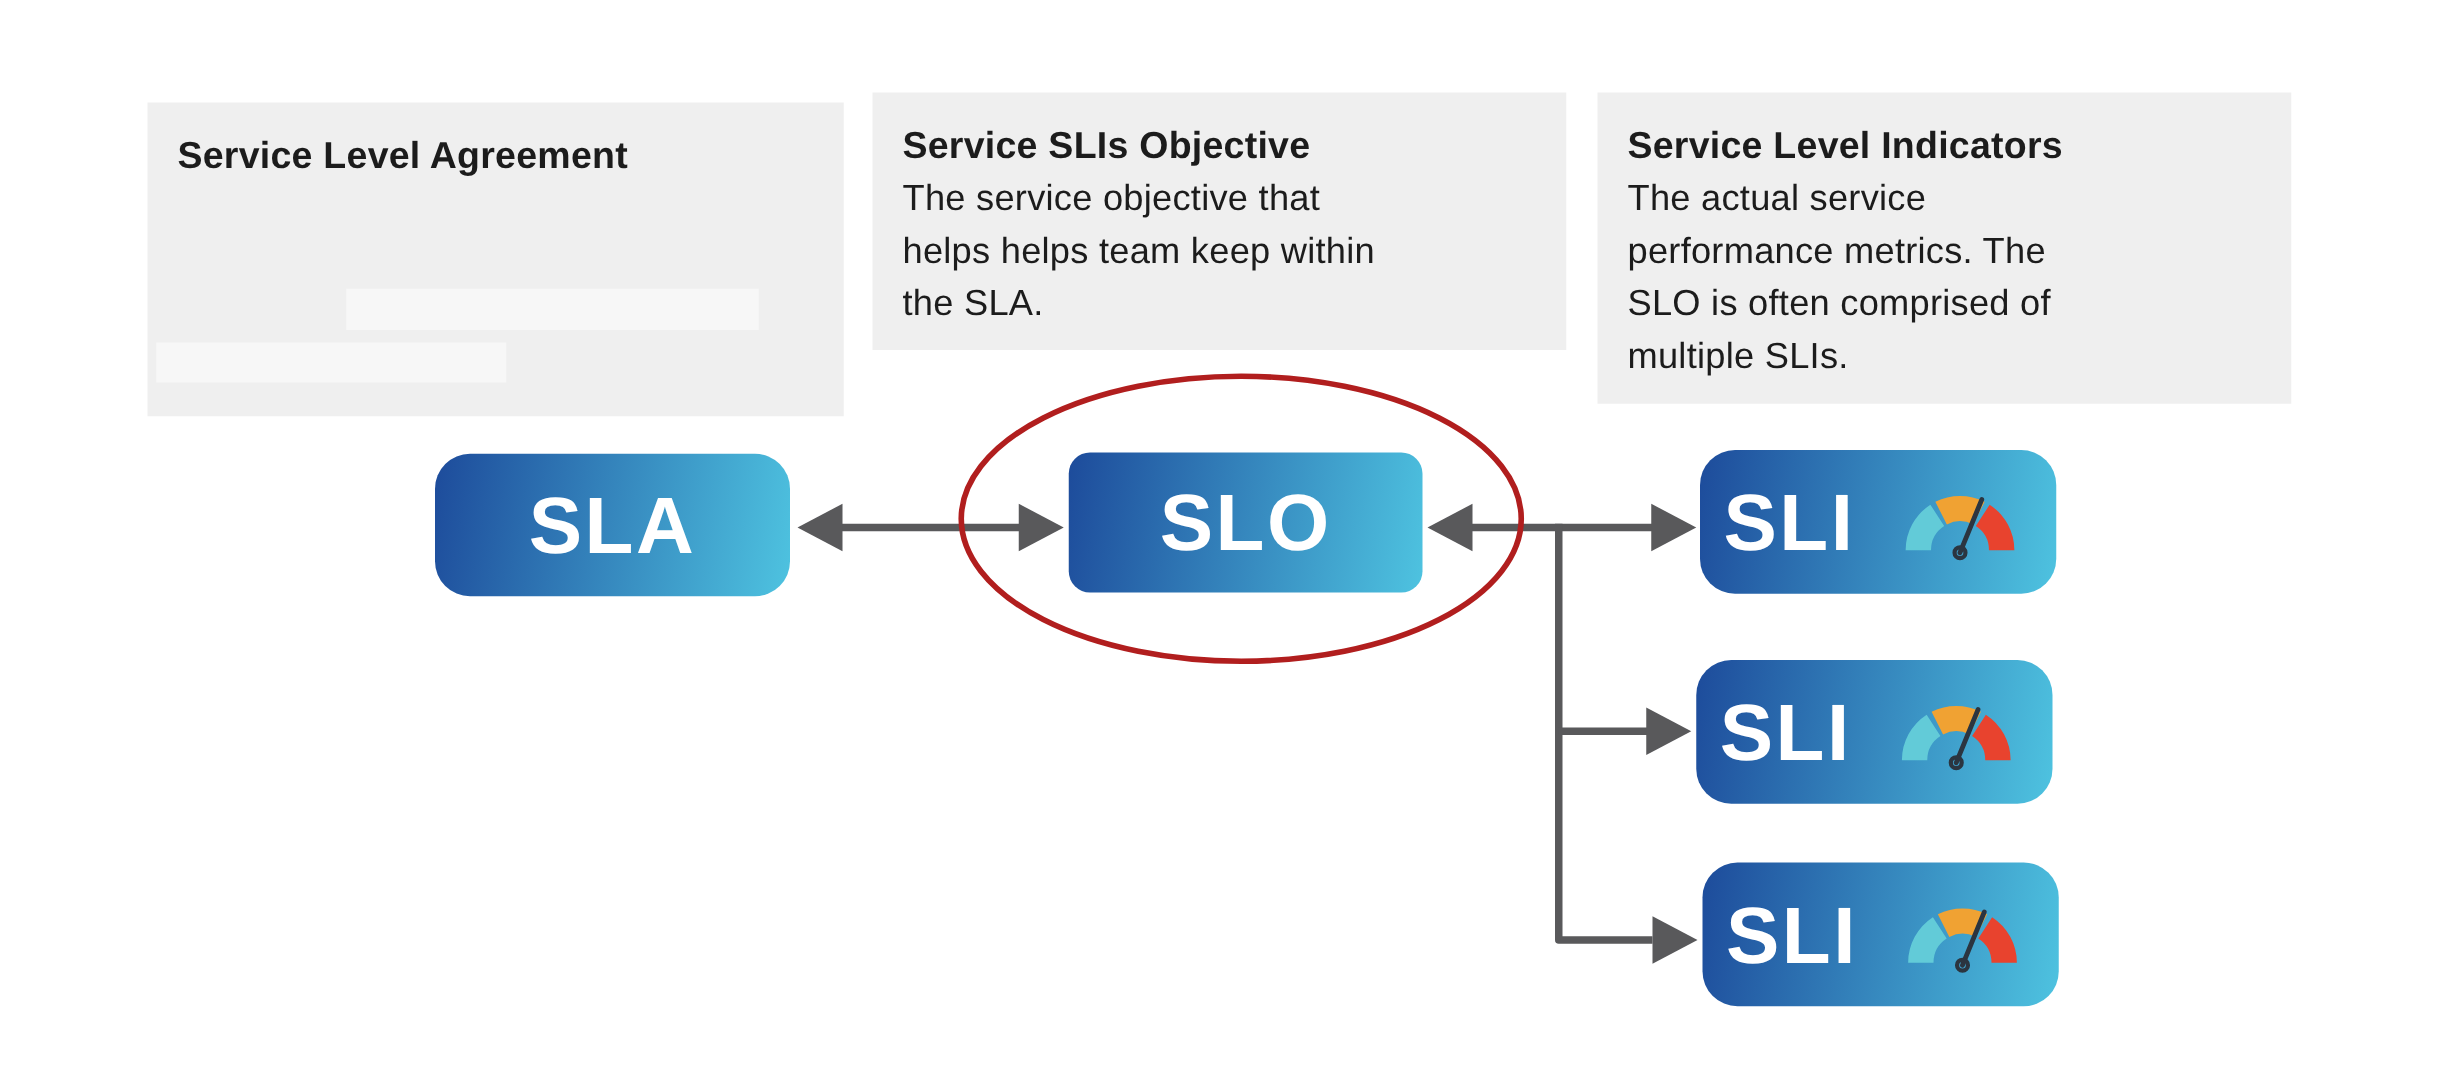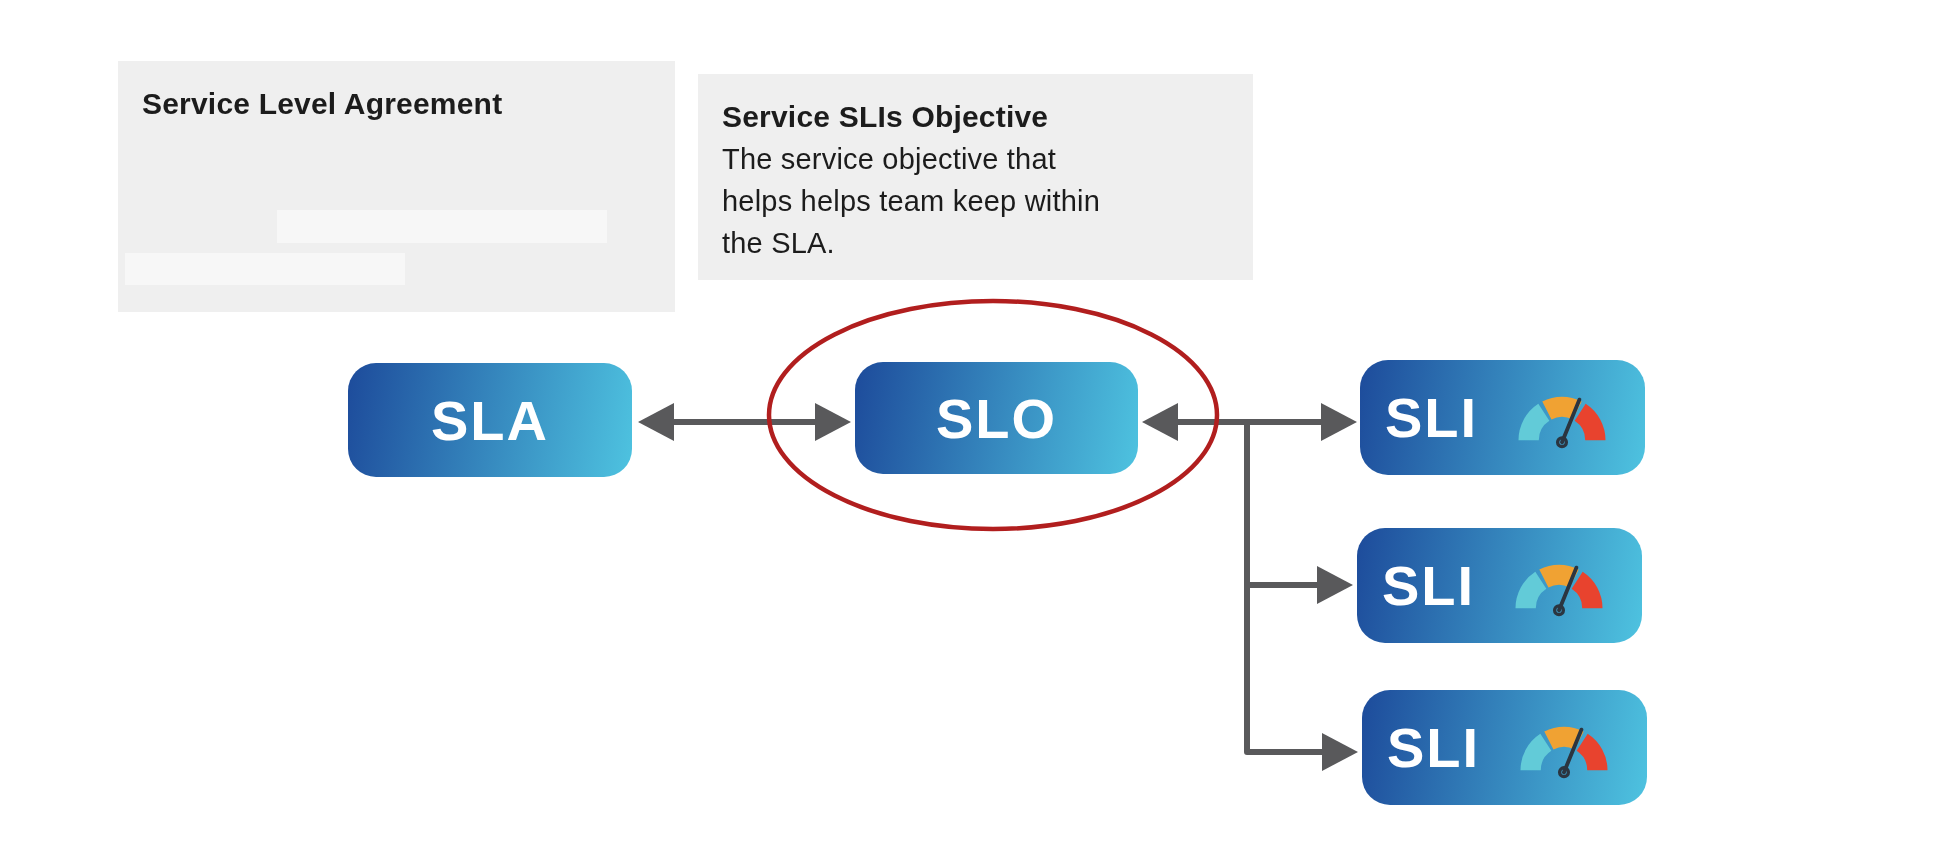--- a/index.html
+++ b/index.html
@@ -25,34 +25,34 @@
   .desc-panel{
     position:absolute;background:var(--c-panel-gray);
     padding:22px 24px;box-sizing:border-box;
   }
   .desc-panel .title{
     font-weight:700;font-size:30px;line-height:42px;letter-spacing:.2px;
   }
   .desc-panel .body{
     font-size:29px;line-height:42px;white-space:pre-line;letter-spacing:.2px;
   }
-  .panel-1{left:118px;top:61px;width:557px;height:251px;}
+  .panel-1{left:118px;top:82px;width:557px;height:251px;}
   .panel-2{left:698px;top:74px;width:555px;height:206px;}
   .panel-3{left:1278px;top:74px;width:555px;height:249px;}
   .redacted{position:absolute;background:var(--c-redacted-gray);}
   .redacted-1{left:159px;top:149px;width:330px;height:33px;}
   .redacted-2{left:7px;top:192px;width:280px;height:32px;}
   .node{
     position:absolute;border-radius:28px;
     background:linear-gradient(100deg,var(--c-node-gradient-start),var(--c-node-gradient-end));
     display:flex;align-items:center;justify-content:center;gap:26px;
-    color:var(--c-node-text);font-weight:700;font-size:56px;letter-spacing:2px;
+    color:var(--c-node-text);font-weight:700;font-size:64px;letter-spacing:2px;
   }
   .node-sla{left:348px;top:363px;width:284px;height:114px;}
-  .node-slo{left:855px;top:362px;width:283px;height:112px;}
+  .node-slo{left:855px;top:362px;width:283px;height:112px;border-radius:17px;}
   .node-sli1{left:1360px;top:360px;width:285px;height:115px;}
   .node-sli2{left:1357px;top:528px;width:285px;height:115px;}
   .node-sli3{left:1362px;top:690px;width:285px;height:115px;}
   .gauge{width:116px;height:62px;display:block;}
   .gauge .seg-teal{fill:var(--c-gauge-teal);}
   .gauge .seg-orange{fill:var(--c-gauge-orange);}
   .gauge .seg-red{fill:var(--c-gauge-red);}
   .gauge .needle{stroke:var(--c-gauge-needle);stroke-width:4;stroke-linecap:round;}
   .gauge .hub{fill:none;stroke:var(--c-gauge-needle);stroke-width:3.5;}
   .overlay{position:absolute;left:0;top:0;z-index:5;pointer-events:none;}
@@ -71,20 +71,27 @@
     <div class="redacted redacted-2"></div>
   </div>
 
   <div class="desc-panel panel-2">
     <div class="title">Service SLIs Objective</div>
     <div class="body">The service objective that
 helps helps team keep within
 the SLA.</div>
   </div>
 
+  <div class="desc-panel panel-3">
+    <div class="title">Service Level Indicators</div>
+    <div class="body">The actual service
+performance metrics. The
+SLO is often comprised of
+multiple SLIs.</div>
+  </div>
 
   <div class="node node-sla">
     <span>SLA</span>
   </div>
 
   <div class="node node-slo">
     <span>SLO</span>
   </div>
 
   <div class="node node-sli1">

